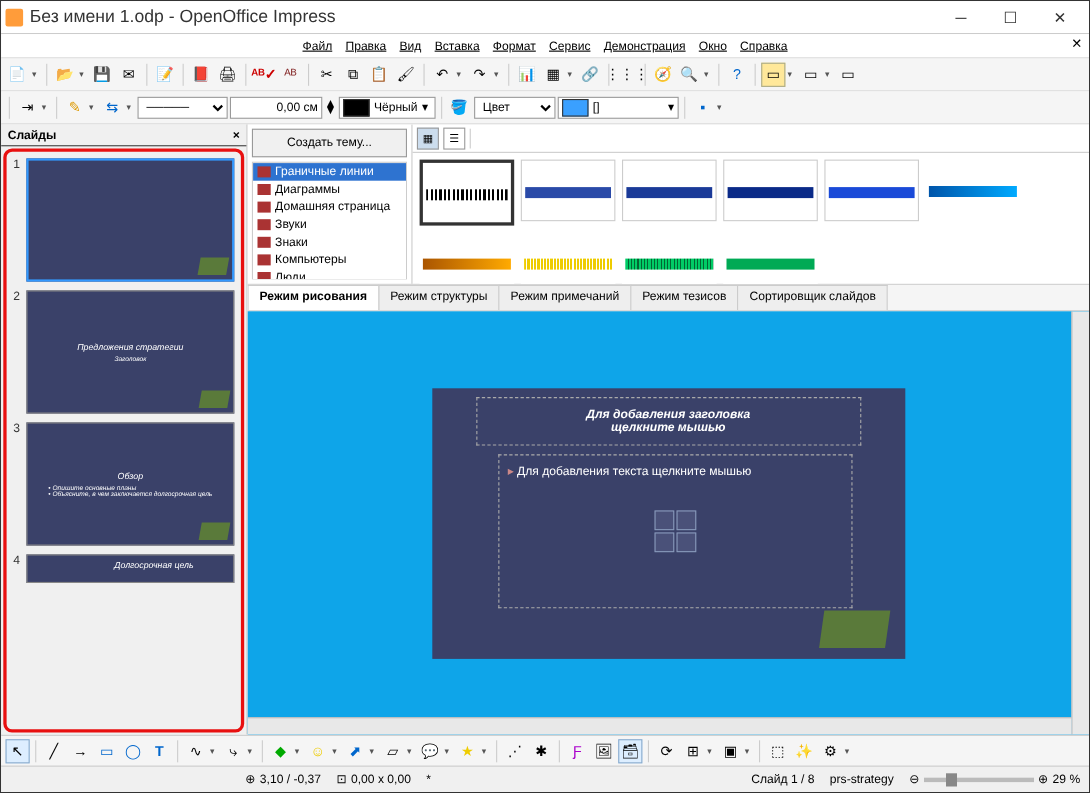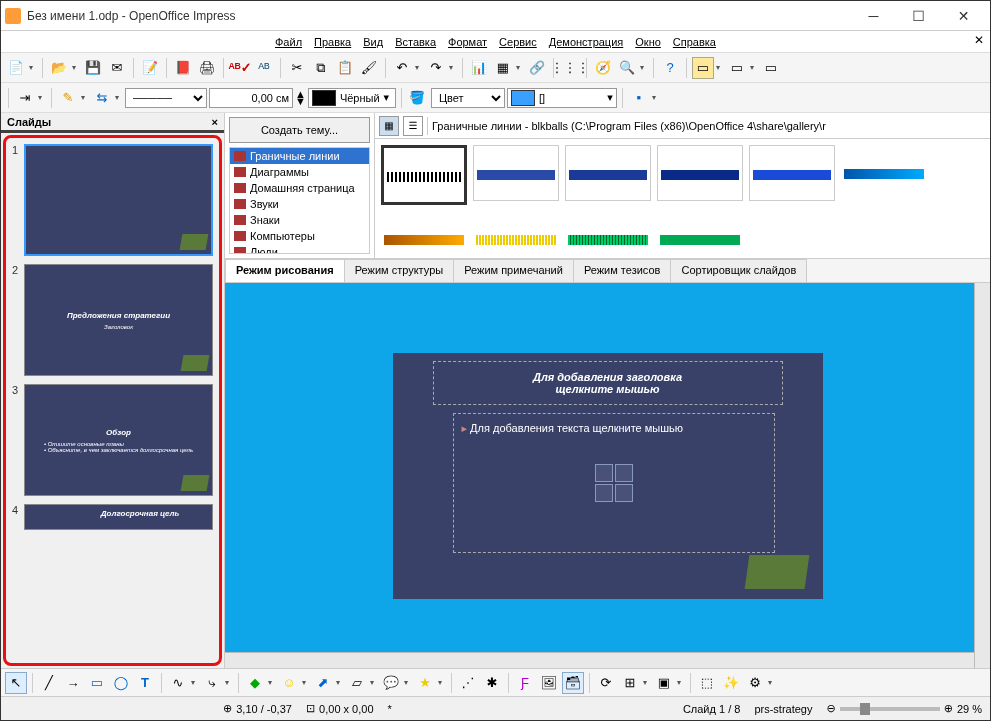--- a/index.html
+++ b/index.html
@@ -1,41 +1,41 @@
 <!DOCTYPE html>
 <html><head>
 <meta charset="utf-8">
 <style>
 * { box-sizing: border-box; margin: 0; padding: 0; font-family: "Segoe UI", Tahoma, sans-serif; font-size: 11px; }
 body { background: #fff; }
 .window { width: 991px; height: 721px; border: 1px solid #333; background: #f0f0f0; display: flex; flex-direction: column; position: relative; }
 .titlebar { height: 30px; background: #fff; display: flex; align-items: center; padding: 0 4px; border-bottom: 1px solid #ccc; }
 .title-icon { width: 16px; height: 16px; background: #ff9c3a; margin-right: 6px; border-radius: 2px; }
-.title-text { flex: 1; color: #333; font-size: 12px; }
+.title-text { flex: 1; color: #333; font-size: 16px; }
 .win-btns { display: flex; gap: 0; }
 .win-btn { width: 45px; height: 28px; display: flex; align-items: center; justify-content: center; color: #333; font-size: 14px; cursor: pointer; }
 .menubar { height: 22px; background: #fff; display: flex; align-items: center; padding: 0 8px; border-bottom: 1px solid #ddd; position: relative; justify-content: center; }
 .menubar .close-x { position: absolute; right: 6px; top: 2px; font-size: 12px; cursor: pointer; }
 .menu-item { padding: 3px 6px; cursor: pointer; }
 .menu-item u { text-decoration: underline; }
 .toolbar { height: 30px; background: #f5f5f5; border-bottom: 1px solid #ddd; display: flex; align-items: center; padding: 0 4px; gap: 2px; }
 .tbtn { width: 22px; height: 22px; display: flex; align-items: center; justify-content: center; cursor: pointer; border: 1px solid transparent; font-size: 13px; }
 .tsep { width: 1px; height: 20px; background: #ccc; margin: 0 3px; }
 .tdd { width: 8px; font-size: 8px; color: #555; cursor: pointer; }
 .tb-input { height: 20px; border: 1px solid #999; background: #fff; padding: 0 3px; font-size: 11px; }
 .color-swatch { width: 24px; height: 16px; border: 1px solid #333; display: inline-block; }
 .main { flex: 1; display: flex; overflow: hidden; }
 .sidepanel { width: 224px; border-right: 1px solid #ccc; display: flex; flex-direction: column; background: #f0f0f0; }
-.sidepanel-header { height: 20px; display: flex; align-items: center; padding: 0 6px; justify-content: space-between; border-bottom: 3px solid #404040; font-weight: bold; font-size: 11px; }
+.sidepanel-header { height: 20px; display: flex; align-items: center; padding: 0 6px; justify-content: space-between; border-bottom: 1px solid #404040; font-weight: bold; font-size: 11px; }
 .slides { flex: 1; overflow: auto; padding: 6px; border: 3px solid #e81010; border-radius: 8px; margin: 2px; }
 .slide-row { display: flex; margin-bottom: 8px; }
 .slide-num { width: 12px; font-size: 11px; color: #333; }
 .slide-thumb { flex: 1; height: 112px; background: #3a4169; border: 1px solid #888; color: #fff; font-size: 7px; display: flex; flex-direction: column; align-items: center; justify-content: center; position: relative; font-style: italic; }
 .slide-thumb.sel { border: 2px solid #3399ff; }
-.slide-thumb .st-title { font-weight: bold; margin-bottom: 4px; font-size: 8px; }
+.slide-thumb .st-title { font-weight: normal; margin-bottom: 4px; font-size: 8px; }
 .slide-thumb .st-body { font-size: 6px; text-align: left; padding: 0 10px; }
 .slide-thumb .corner { position: absolute; right: 4px; bottom: 4px; width: 26px; height: 16px; background: #5a7a3a; transform: skewX(-10deg); }
 .slide-thumb.s4 { height: 26px; justify-content: flex-start; padding-top: 4px; padding-left: 43px; }
 .center { flex: 1; display: flex; flex-direction: column; overflow: hidden; }
 .gallery-top { height: 146px; border-bottom: 1px solid #ccc; display: flex; background: #fff; }
 .gallery-left { width: 150px; border-right: 1px solid #ccc; display: flex; flex-direction: column; }
 .create-theme { height: 26px; margin: 4px; border: 1px solid #999; background: #f0f0f0; display: flex; align-items: center; justify-content: center; cursor: pointer; }
 .cat-list { flex: 1; overflow: auto; border: 1px solid #ccc; margin: 0 4px 4px 4px; background: #fff; }
 .cat-item { height: 16px; display: flex; align-items: center; padding: 0 4px; gap: 4px; cursor: pointer; }
 .cat-item.sel { background: #2e73d0; color: #fff; }
@@ -102,21 +102,21 @@
       <div class="tdd">▾</div>
     <div class="tbtn">💾</div>
     <div class="tbtn">✉</div>
     <div class="tsep"></div>
     <div class="tbtn">📝</div>
     <div class="tsep"></div>
     <div class="tbtn">📕</div>
     <div class="tbtn">🖨</div>
     <div class="tsep"></div>
     <div class="tbtn" style="color:#c00;font-weight:bold">ᴬᴮ✓</div>
-    <div class="tbtn" style="color:#0c4a6e">ᴬᴮ</div>
+    <div class="tbtn" style="color:#7f1d1d">ᴬᴮ</div>
     <div class="tsep"></div>
     <div class="tbtn">✂</div>
     <div class="tbtn">⧉</div>
     <div class="tbtn">📋</div>
     <div class="tbtn">🖌</div>
     <div class="tsep"></div>
     <div class="tbtn">↶</div>
       <div class="tdd">▾</div>
     <div class="tbtn">↷</div>
       <div class="tdd">▾</div>
@@ -244,21 +244,20 @@
                 <span class="cat-ico"></span>
                 <span>Люди</span>
               </div>
           </div>
         </div>
         <div class="gallery-right">
           <div class="gallery-header">
             <div class="view-btn" style="background:#cde">▦</div>
             <div class="view-btn">☰</div>
             <div style="width:1px;height:18px;background:#ccc"></div>
-            <div class="gallery-path">Граничные линии - blkballs (C:\Program Files (x86)\OpenOffice 4\share\gallery\r</div>
           </div>
           <div class="gallery-items">
             <div class="gitem big">
                 <div class="bar" style="background:repeating-linear-gradient(90deg,#000 0 2px,#fff 2px 4px)"></div>
               </div>
             <div class="gitem">
                 <div class="bar" style="background:#2a4aa8"></div>
               </div>
             <div class="gitem">
                 <div class="bar" style="background:#1a3a98"></div>

